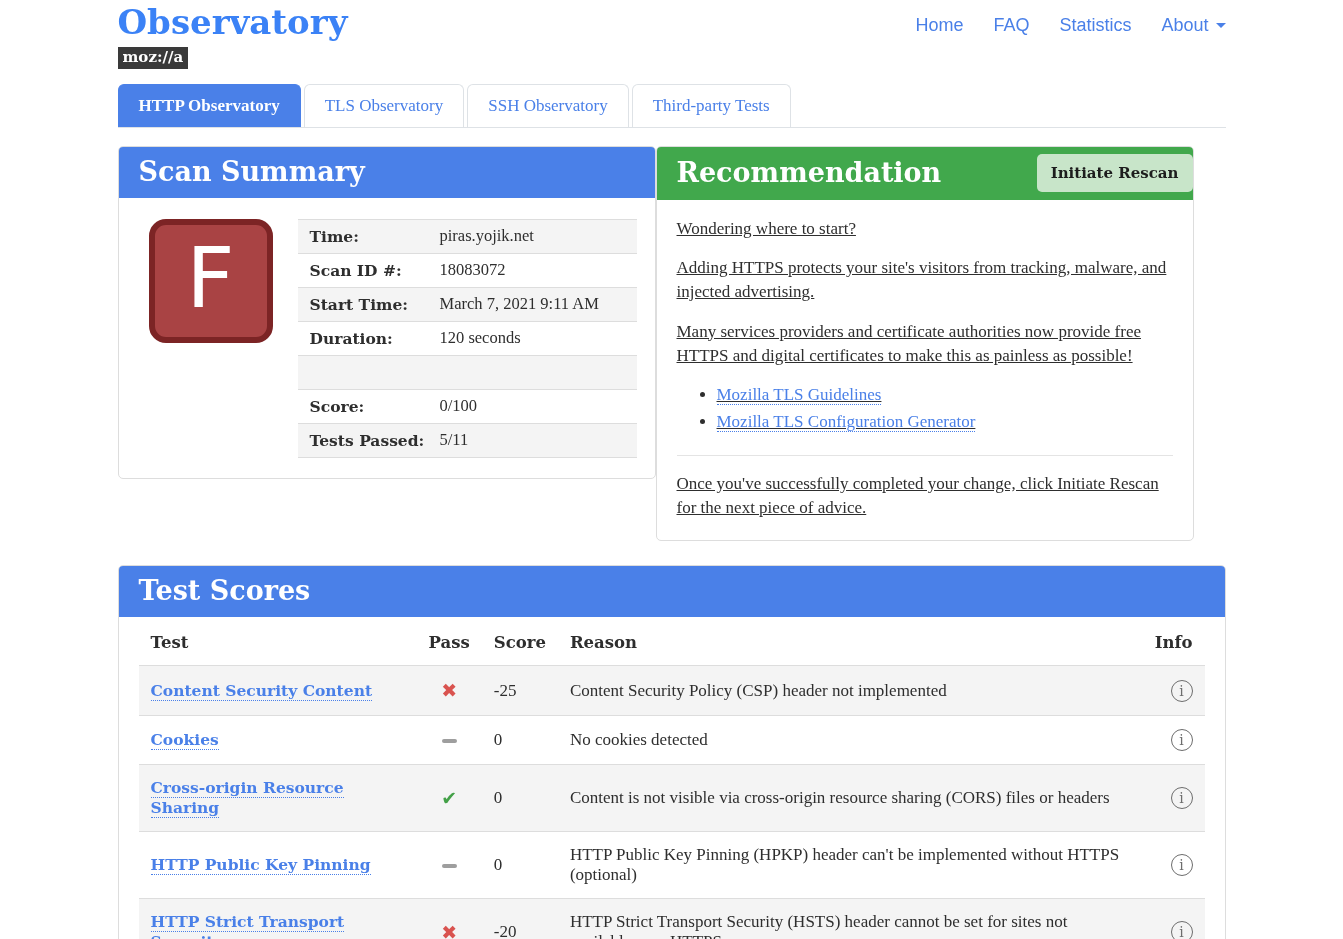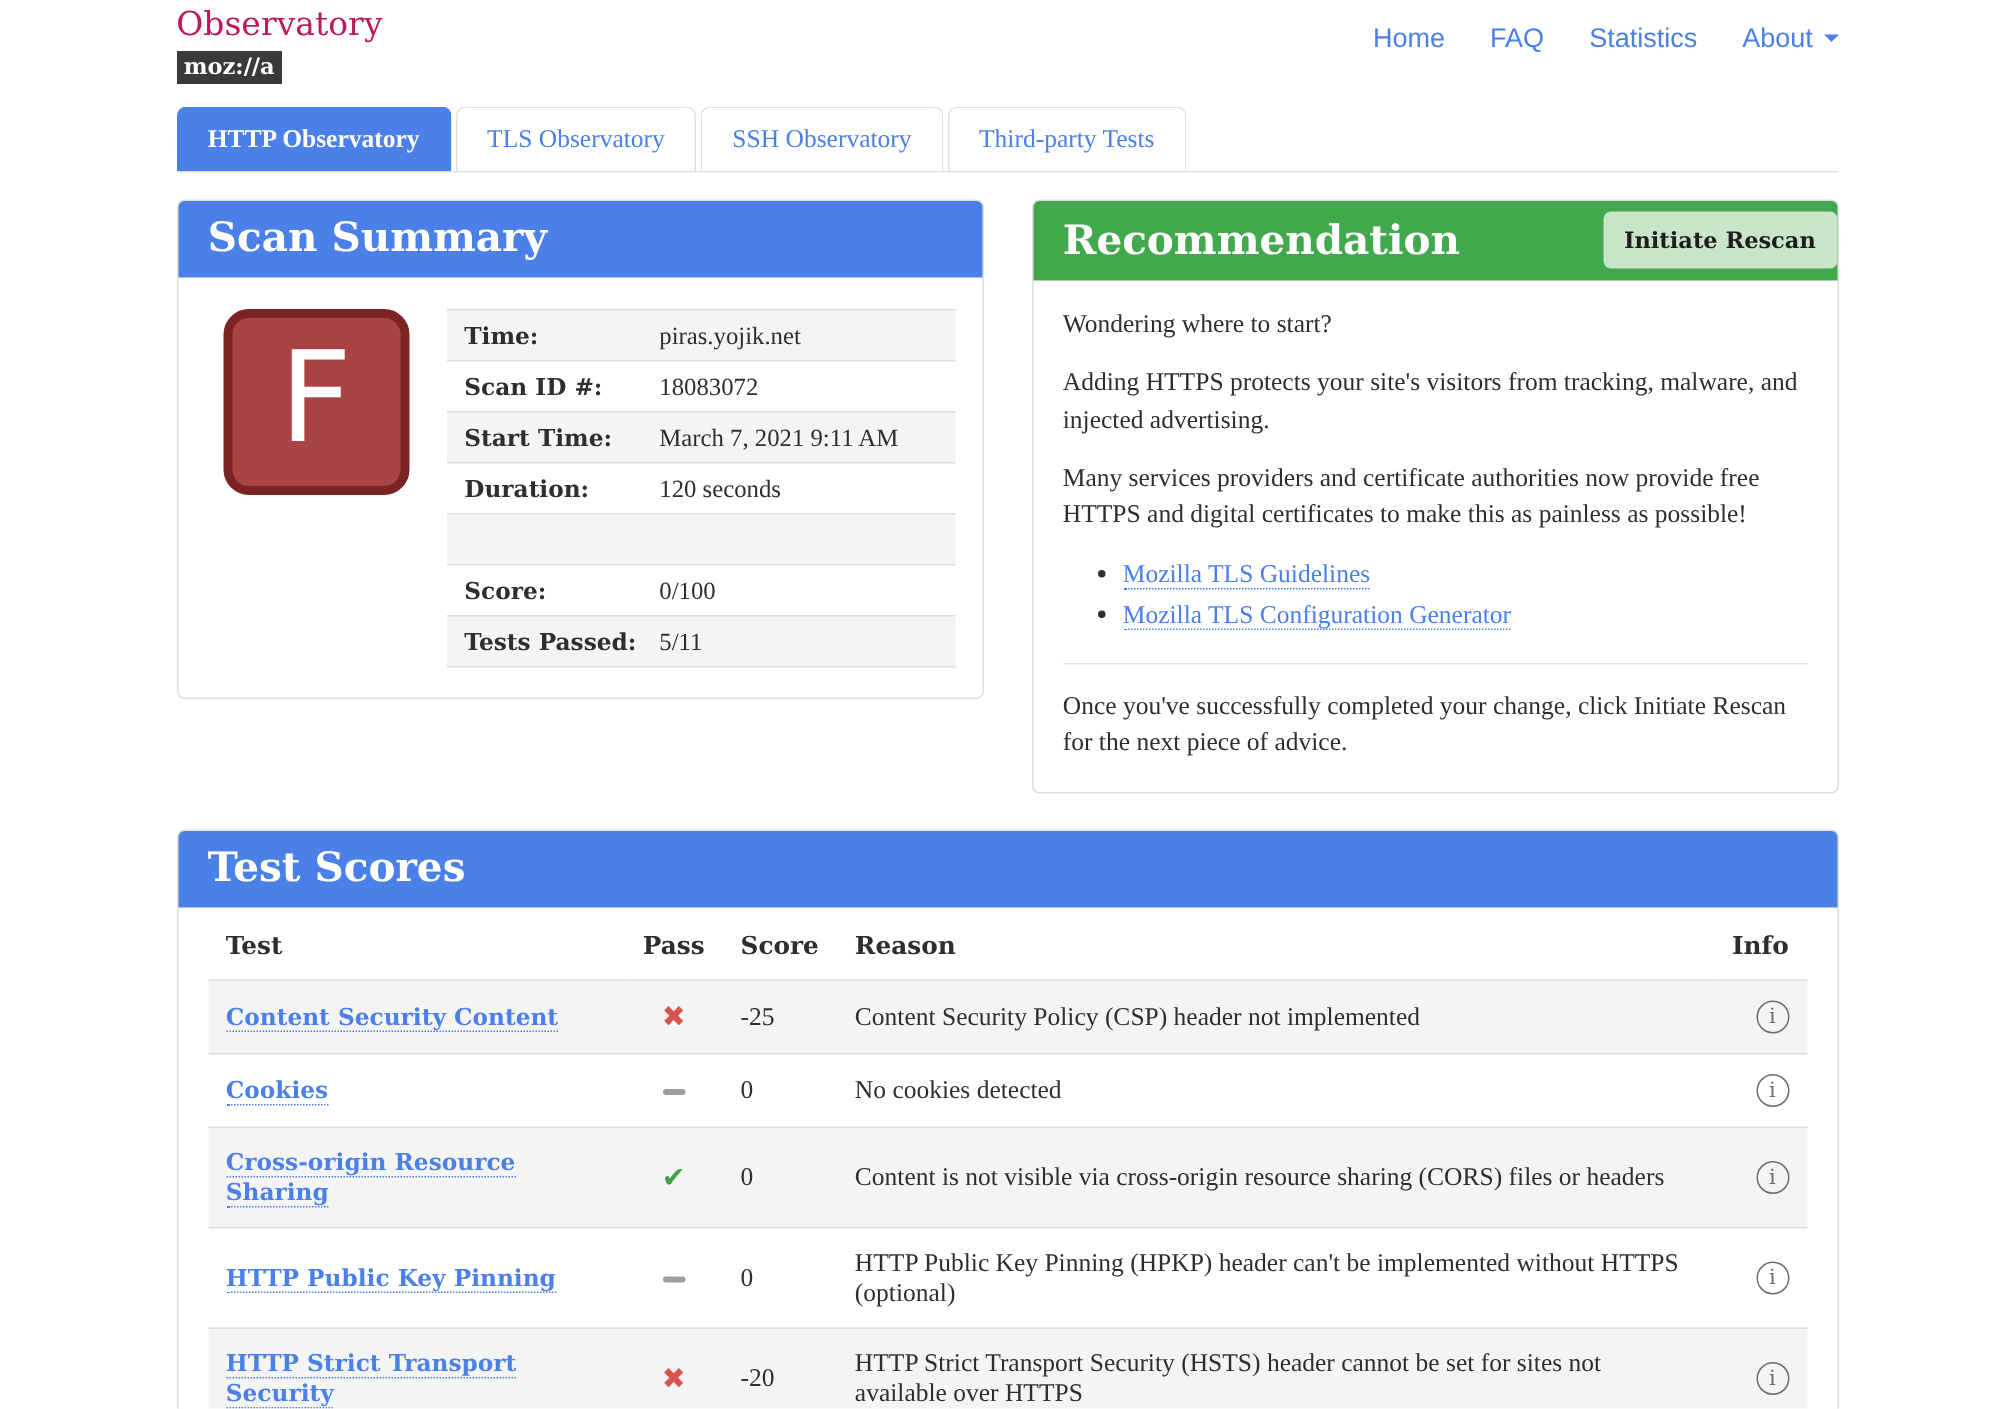--- a/index.html
+++ b/index.html
@@ -18,42 +18,42 @@
   html,body{margin:0;padding:0;}
   body{
     width:1343px;height:939px;overflow:hidden;background:#fff;
     font-family:"Liberation Serif",serif;color:var(--text);
   }
   .container{width:1108px;margin:0 auto;}
 
   
   .topbar{display:flex;justify-content:space-between;align-items:flex-start;padding-top:5px;}
   .brand-title{
-    font-family:"DejaVu Serif",serif;font-weight:normal;font-size:22px;line-height:1.05;color:#be185d;
+    font-family:"DejaVu Serif",serif;font-weight:bold;font-size:34px;line-height:1.05;color:#3b82f6;
   }
   .brand-logo{
     display:inline-block;background:#3a3a3a;color:#fff;font-family:"DejaVu Serif",serif;
     font-weight:bold;font-size:15px;line-height:1;padding:3px 5px 4px;margin-top:6px;cursor:pointer;
   }
   .topnav{display:flex;align-items:center;gap:30px;margin-top:10px;
     font-family:"Liberation Sans",sans-serif;font-size:18px;}
   .topnav a{color:var(--accent);text-decoration:none;cursor:pointer;display:inline-flex;align-items:center;}
   .caret{display:inline-block;width:0;height:0;margin-left:7px;
     border-left:5px solid transparent;border-right:5px solid transparent;border-top:5px solid var(--accent);}
 
   
   .tabs{display:flex;margin-top:15px;border-bottom:1px solid #dee2e6;}
   .tab{
     font-size:17px;padding:11px 20px;border:1px solid #dee2e6;border-bottom:none;
     border-radius:6px 6px 0 0;color:var(--accent);background:#fff;margin-right:3px;cursor:pointer;
   }
   .tab.active{background:var(--accent);border-color:var(--accent);color:#fff;font-weight:bold;}
 
   
-  .cards-row{display:flex;gap:32px;margin-top:18px;align-items:flex-start;}
+  .cards-row{display:flex;margin-top:18px;align-items:flex-start;}
   .card{border:1px solid var(--border);border-radius:5px;background:#fff;}
   .half{width:538px;}
   .card-header{
     padding:9px 20px 11px;color:#fff;font-family:"DejaVu Serif",serif;font-weight:bold;
     font-size:27px;border-radius:4px 4px 0 0;
   }
   .card-header.blue{background:var(--accent);}
   .card-header.green{background:var(--green);}
   .rec-header{display:flex;justify-content:space-between;align-items:center;padding-top:7px;padding-bottom:8px;padding-right:0;}
   .rescan-btn{
@@ -68,21 +68,21 @@
     display:flex;align-items:center;justify-content:center;color:#fff;
     font-family:"DejaVu Sans",sans-serif;font-size:84px;line-height:1;padding-bottom:6px;
   }
   .scan-table{flex:1;font-size:16.5px;border-bottom:1px solid var(--border);}
   .scan-row{display:flex;border-top:1px solid var(--border);padding:6px 12px;min-height:34px;align-items:center;}
   .scan-row:nth-child(odd){background:var(--stripe);}
   .scan-label{width:130px;font-family:"DejaVu Serif",serif;font-weight:bold;font-size:15.5px;}
   .scan-value{flex:1;}
 
   
-  .rec-body{padding:17px 20px 20px;font-size:17px;line-height:1.43;}
+  .rec-body{padding:17px 20px 20px;font-size:17px;line-height:1.43;text-decoration:underline;}
   .rec-body p{margin:0 0 15px;}
   .rec-body ul{margin:0 0 15px;padding-left:40px;}
   .rec-body li{margin-bottom:3px;}
   .rec-body a{color:var(--accent);text-decoration:none;border-bottom:1px dotted var(--accent);cursor:pointer;}
   .rec-body hr{border:none;border-top:1px solid #e4e4e4;margin:20px 0 16px;}
   .rec-body p.last{margin-bottom:0;}
 
   
   .scores-card{margin-top:24px;}
   .scores-body{padding:0 20px 20px;}

